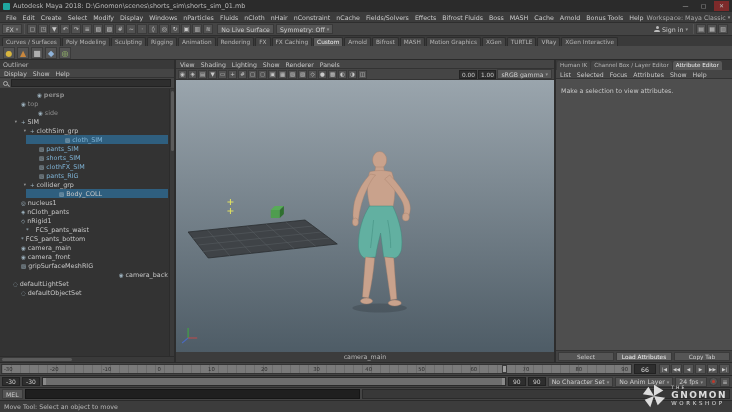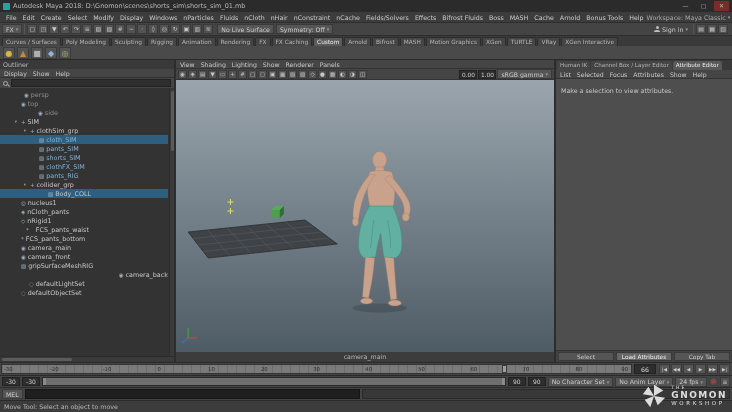--- a/index.html
+++ b/index.html
@@ -47,21 +47,21 @@
 .panel-menu{font-size:6.2px;color:#c8c8c8;white-space:nowrap;}
 .outliner-search{height:11px;display:flex;align-items:center;gap:3px;padding:0 3px;background:#454545;border-bottom:1px solid #333;}
 .mag-icon{width:5px;height:5px;border:1px solid #aaa;border-radius:50%;position:relative;flex:0 0 auto;}
 .mag-icon::after{content:"";position:absolute;width:3px;height:1px;background:#aaa;transform:rotate(45deg);right:-2.5px;bottom:-1px;}
 .search-input{flex:1;height:8px;background:#2e2e2e;border:1px solid #222;color:#ccc;font-size:6px;padding:0 2px;}
 .tree{flex:1;background:#333333;position:relative;overflow:hidden;padding-top:1px;}
 .tree-rows{position:absolute;inset:1px 6px 0 0;}
 .tree-row{display:flex;align-items:center;gap:2px;height:9px;font-size:6.4px;color:#c6c6c6;white-space:nowrap;}
 .tree-row.dim .tree-label{color:#8d8d8d;}
 .tree-row.blue .tree-label{color:#7fb3d5;}
-.tree-row.selected{background:#2f5f7f;}
+.tree-row.selected{background:#2f5f7f;margin-left:26px;}
 .arrow{width:6px;font-size:4.5px;color:#999;text-align:center;flex:0 0 auto;}
 .tree-icon{font-size:5.5px;color:#9fb4c0;flex:0 0 auto;}
 .vscroll{position:absolute;top:0;right:0;width:5px;height:100%;background:#3a3a3a;border-left:1px solid #2c2c2c;}
 .vthumb{position:absolute;top:2px;left:1px;width:3px;height:60px;background:#5b5b5b;border-radius:2px;}
 .hscroll{height:6px;background:#3a3a3a;border-top:1px solid #2c2c2c;position:relative;flex:0 0 auto;}
 .hthumb{position:absolute;left:2px;top:1px;height:3px;width:70px;background:#5b5b5b;border-radius:2px;}
 
 
 .viewport-col{flex:1;display:flex;flex-direction:column;min-width:0;border-right:2px solid #2d2d2d;}
 .vp-toolbar{height:11px;background:#454545;display:flex;align-items:center;gap:1px;padding:0 2px;border-bottom:1px solid #333;}
@@ -239,21 +239,21 @@
           <span class="panel-menu">Display</span>
           <span class="panel-menu">Show</span>
           <span class="panel-menu">Help</span>
         </div>
       <div class="outliner-search">
         <span class="mag-icon"></span>
         <input class="search-input" style="">
       </div>
       <div class="tree">
         <div class="tree-rows">
-            <div class="tree-row dim" style="padding-left: 16px;">
+            <div class="tree-row dim" style="padding-left: 29px; font-weight: bold;">
             <span class="arrow"></span>
             <span class="tree-icon">◉</span>
             <span class="tree-label">persp</span>
           </div>
             <div class="tree-row dim" style="padding-left: 13px;">
             <span class="arrow"></span>
             <span class="tree-icon">◉</span>
             <span class="tree-label">top</span>
           </div>
             <div class="tree-row dim" style="padding-left: 30px;">
@@ -294,21 +294,21 @@
             <div class="tree-row blue" style="padding-left: 31px;">
             <span class="arrow"></span>
             <span class="tree-icon">▧</span>
             <span class="tree-label">pants_RIG</span>
           </div>
             <div class="tree-row" style="padding-left: 22px;">
             <span class="arrow">▾</span>
             <span class="tree-icon">+</span>
             <span class="tree-label">collider_grp</span>
           </div>
-            <div class="tree-row selected" style="padding-left: 40px;">
+            <div class="tree-row selected" style="padding-left: 25px;">
             <span class="arrow"></span>
             <span class="tree-icon">▧</span>
             <span class="tree-label">Body_COLL</span>
           </div>
             <div class="tree-row" style="padding-left: 13px;">
             <span class="arrow"></span>
             <span class="tree-icon">◎</span>
             <span class="tree-label">nucleus1</span>
           </div>
             <div class="tree-row" style="padding-left: 13px;">
@@ -344,21 +344,21 @@
             <div class="tree-row" style="padding-left: 13px;">
             <span class="arrow"></span>
             <span class="tree-icon">▧</span>
             <span class="tree-label">gripSurfaceMeshRIG</span>
           </div>
             <div class="tree-row" style="padding-left: 13px; justify-content: flex-end;">
             <span class="arrow"></span>
             <span class="tree-icon">◉</span>
             <span class="tree-label">camera_back</span>
           </div>
-            <div class="tree-row" style="padding-left: 21px;">
+            <div class="tree-row" style="padding-left: 5px;">
             <span class="arrow"></span>
             <span class="tree-icon">◌</span>
             <span class="tree-label">defaultLightSet</span>
           </div>
             <div class="tree-row" style="padding-left: 13px;">
             <span class="arrow"></span>
             <span class="tree-icon">◌</span>
             <span class="tree-label">defaultObjectSet</span>
           </div>
           </div>

